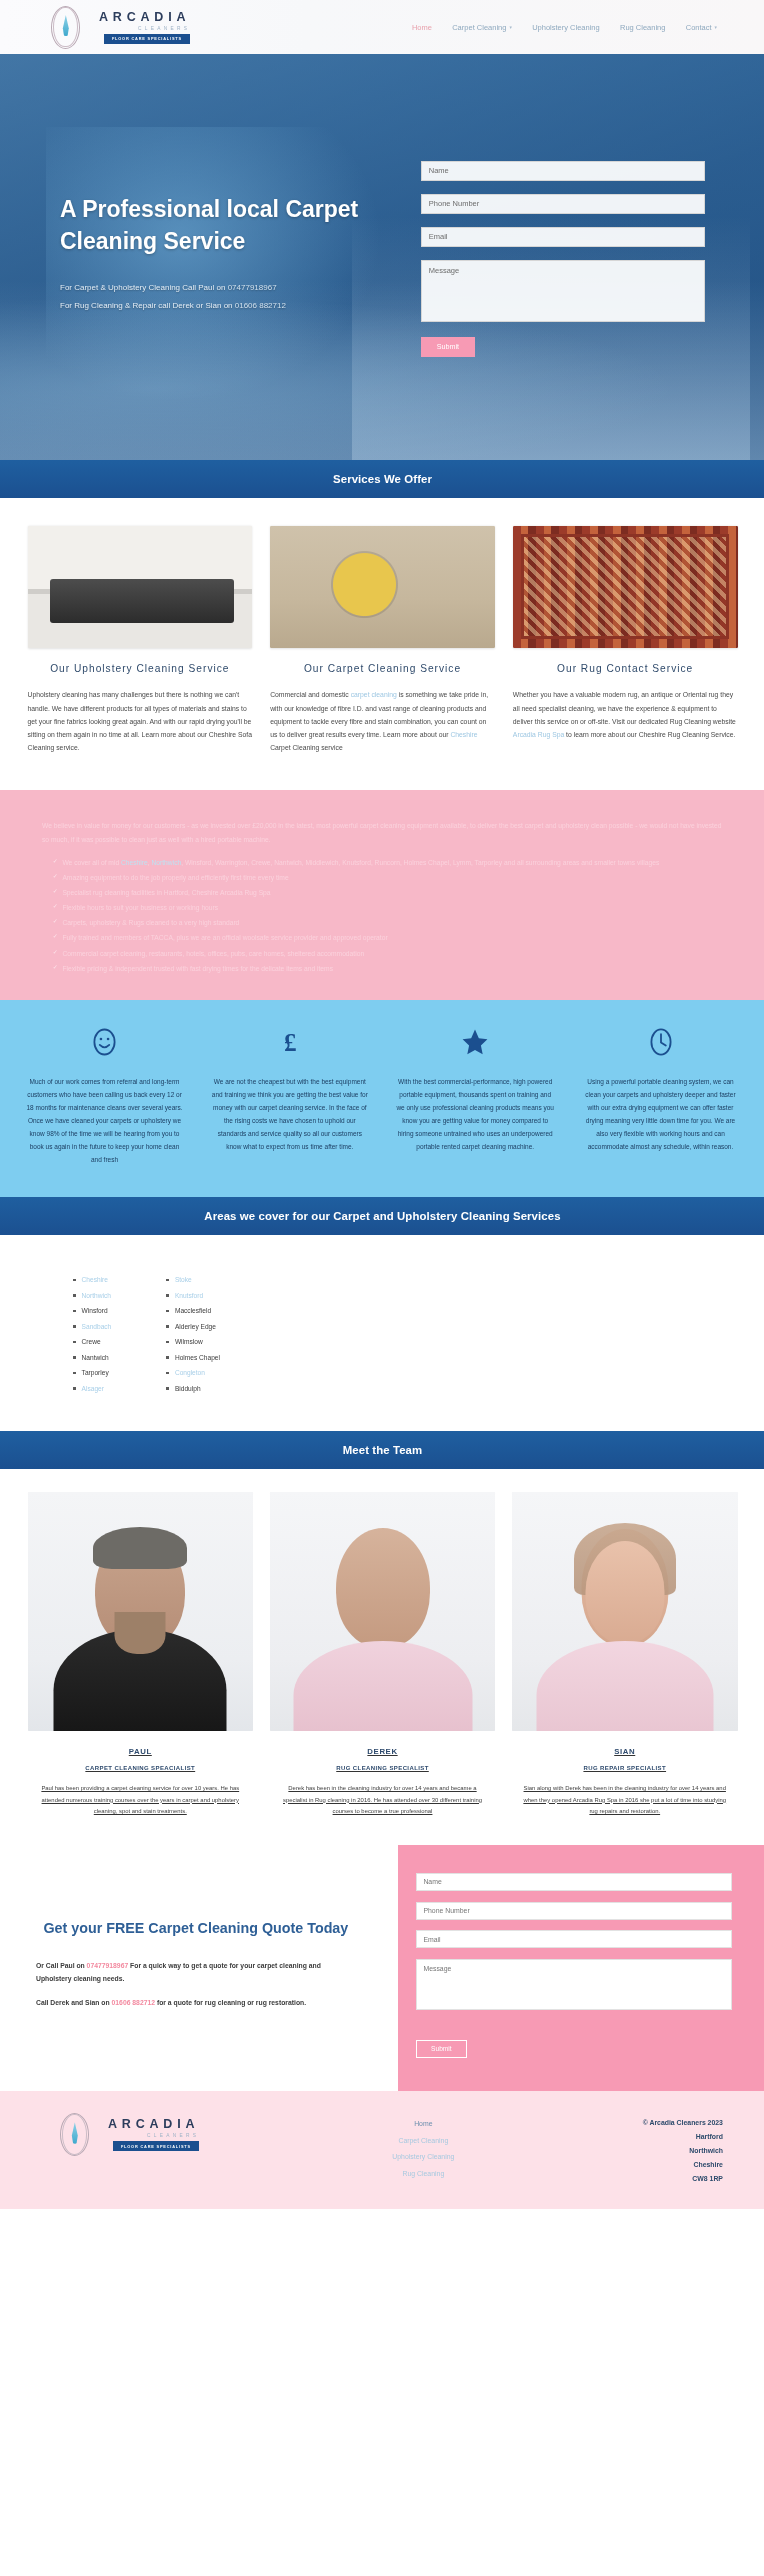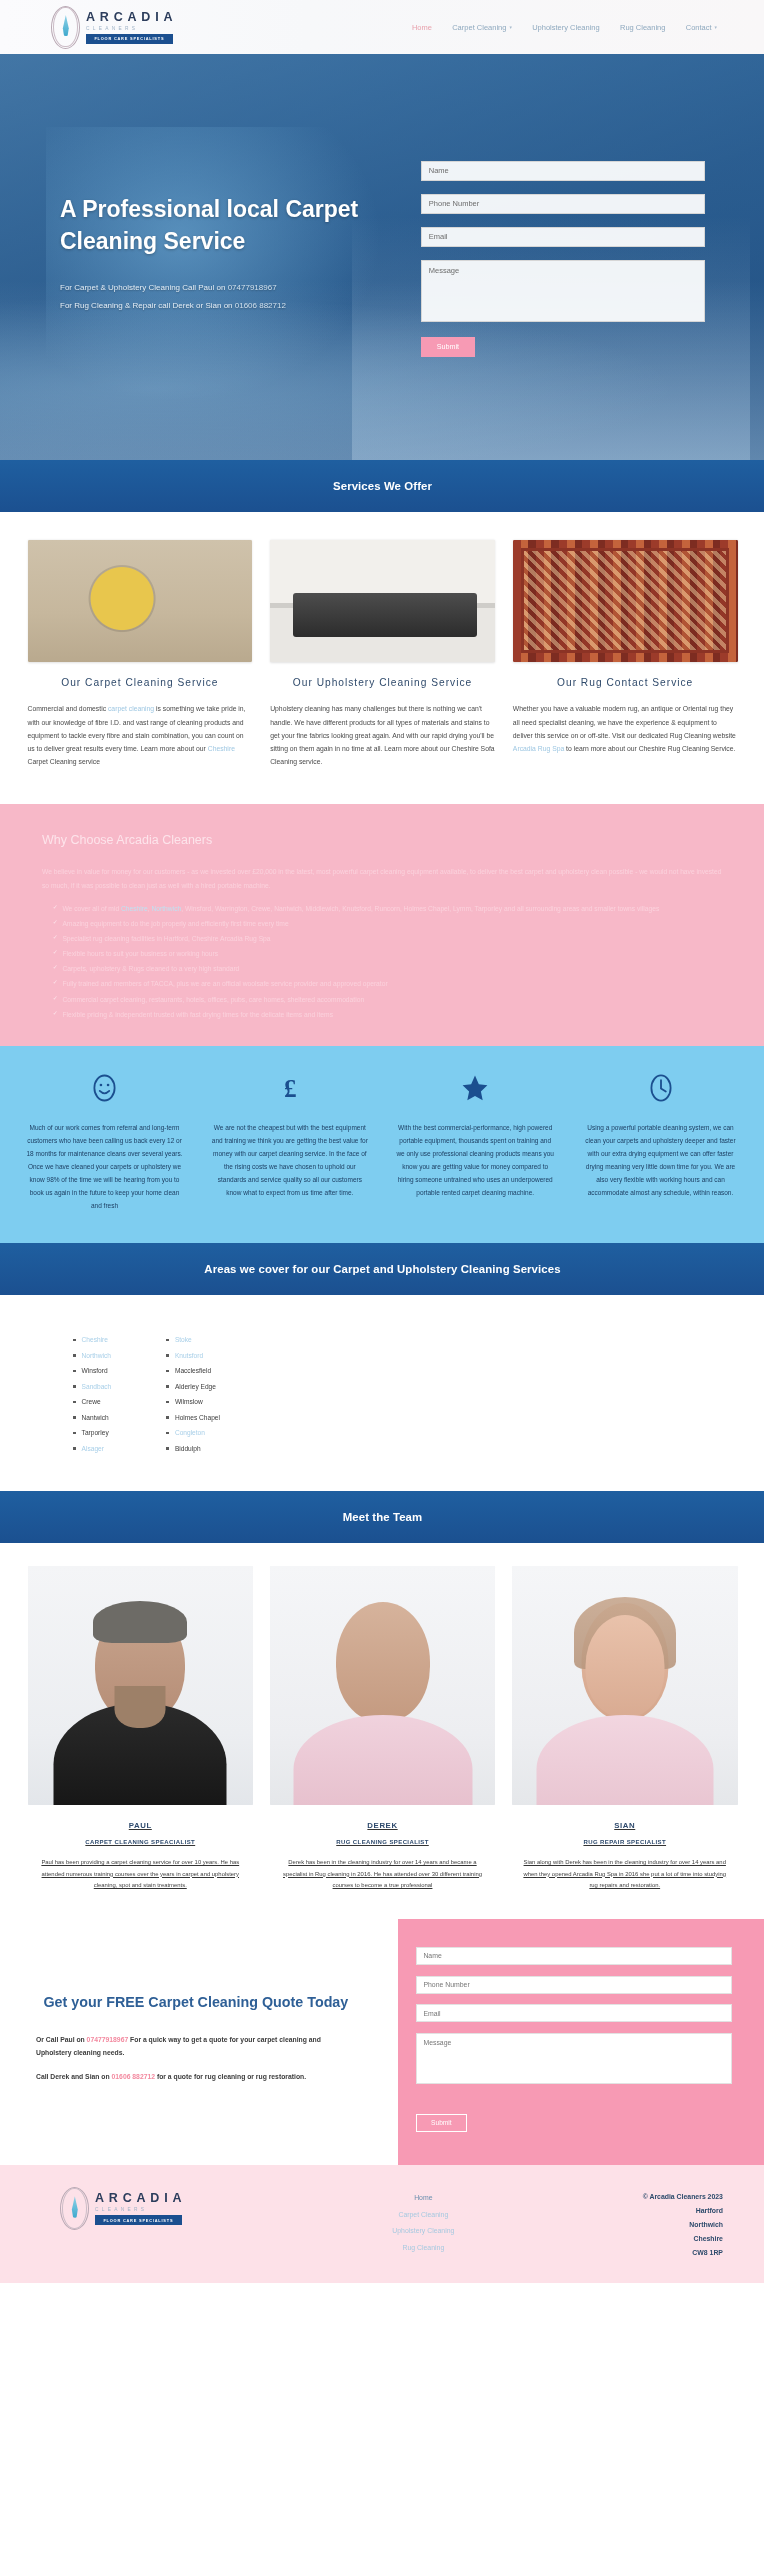--- a/index.html
+++ b/index.html
@@ -34,21 +34,21 @@
     border: 0.6px solid #cbbcc6;
     border-radius: 50% / 50%;
   }
   .brand-mark .drop {
     position: absolute; left: 50%; top: 22%;
     width: 7.8px; height: 21.5px; margin-left: -3.6px;
     background: linear-gradient(to bottom,#8fd2e8,#3fa9cd);
     border-radius: 50% 50% 50% 50% / 70% 70% 30% 30%;
     clip-path: polygon(50% 0%, 88% 62%, 72% 100%, 28% 100%, 12% 62%);
   }
-  .brand-text { display: flex; flex-direction: column; align-items: flex-start; }
+  .brand-text { display: flex; flex-direction: column; align-items: flex-end; margin-left: 13px; }
   .brand-name {
     font-size: 12.5px; letter-spacing: 4.8px; color: #2c3d5c; font-weight: 700;
     font-family: "Liberation Sans", sans-serif;
   }
   .brand-sub {
     font-size: 4.8px; letter-spacing: 3.3px; color: #9fb3c7; margin-top: 1.8px;
   }
   .brand-badge {
     margin-top: 3px; background: #1b4f8f; color: #fff;
     font-size: 3.9px; letter-spacing: 0.8px; padding: 2.4px 8.4px; font-weight: 700;
@@ -117,21 +117,21 @@
   .rc-name { font-size: 4.8px; color: #9b9b9b; letter-spacing: 0.2px; margin-top: 1.2px;}
   .rc-links { font-size: 4.2px; color: #9b9b9b; }
   .btn-pink {
     background: #f79ab4; color: #fff; border: 0; font-size: 7.2px;
     padding: 5.4px 15.5px; cursor: pointer; font-family: "Liberation Sans", sans-serif;
   }
 
   
   .band {
     background: linear-gradient(to bottom,#1f5fa0,#1b5090);
-    height: 52px; display:flex; align-items:center; justify-content:center;
+    height: 38px; display:flex; align-items:center; justify-content:center;
   }
   .band h2 { color:#fff; font-size: 11.4px; font-weight:700; letter-spacing:0.1px; }
 
   
   .services { padding: 27.5px 27.5px 35px; display:flex; gap: 18px; background:#fff;}
   .svc { flex: 1; }
   .svc-img { height: 122px; border-radius: 1.2px; box-shadow: 0 0.6px 2.4px rgba(0,0,0,.12); }
   .img-carpet {
     background:
       radial-gradient(circle at 42% 48%, #e8c64d 0 31px, rgba(0,0,0,0) 32px),
@@ -305,44 +305,43 @@
     </div>
   </div>
 </section>
 
 <div class="band">
   <h2>Services We Offer</h2>
 </div>
 
 <section class="services">
   <div class="svc">
+    <div class="svc-img img-sofa"></div>
+    <div class="svc-title">Our Upholstery Cleaning Service</div>
+    <div class="svc-body">
+      <span>Upholstery cleaning has many challenges but there is nothing we can't handle. We have different products for all types of materials and stains to get your fine fabrics looking great again. And with our rapid drying you'll be sitting on them again in no time at all. Learn more about our Cheshire Sofa Cleaning service.</span>
+    </div>
+  </div>
+  <div class="svc">
     <div class="svc-img img-carpet"></div>
     <div class="svc-title">Our Carpet Cleaning Service</div>
     <div class="svc-body">
       <span>Commercial and domestic </span><a href="#">carpet cleaning</a><span> is something we take pride in, with our knowledge of fibre I.D. and vast range of cleaning products and equipment to tackle every fibre and stain combination, you can count on us to deliver great results every time. Learn more about our </span><a href="#">Cheshire</a><span> Carpet Cleaning service</span>
-    </div>
-  </div>
-  <div class="svc">
-    <div class="svc-img img-sofa"></div>
-    <div class="svc-title">Our Upholstery Cleaning Service</div>
-    <div class="svc-body">
-      <span>Upholstery cleaning has many challenges but there is nothing we can't handle. We have different products for all types of materials and stains to get your fine fabrics looking great again. And with our rapid drying you'll be sitting on them again in no time at all. Learn more about our Cheshire Sofa Cleaning service.</span>
     </div>
   </div>
   <div class="svc">
     <div class="svc-img img-rug"></div>
     <div class="svc-title">Our Rug Contact Service</div>
     <div class="svc-body">
       <span>Whether you have a valuable modern rug, an antique or Oriental rug they all need specialist cleaning, we have the experience &amp; equipment to deliver this service on or off-site. Visit our dedicated Rug Cleaning website </span><a href="#">Arcadia Rug Spa</a><span> to learn more about our Cheshire Rug Cleaning Service.</span>
     </div>
   </div>
 </section>
 
 <section class="why">
-  <h2>Why Choose Arcadia Cleaners</h2>
   <p>We believe in value for money for our customers - as we invested over £20,000 in the latest, most powerful carpet cleaning equipment available, to deliver the best carpet and upholstery clean possible - we would not have invested so much, if it was possible to clean just as well with a hired portable machine.</p>
   <ul>
     <li>
       <span>We cover all of mid </span><a href="#">Cheshire</a><span>, </span><a href="#">Northwich</a><span>, Winsford, Warrington, Crewe, Nantwich, Middlewich, Knutsford, Runcorn, Holmes Chapel, Lymm, Tarporley and all surrounding areas and smaller towns villages</span>
     </li>
     <li>Amazing equipment to do the job properly and efficiently first time every time</li>
     <li>Specialist rug cleaning facilities in Hartford, Cheshire Arcadia Rug Spa</li>
     <li>Flexible hours to suit your business or working hours</li>
     <li>Carpets, upholstery &amp; Rugs cleaned to a very high standard</li>
     <li>Fully trained and members of TACCA, plus we are an official woolsafe service provider and approved operator</li>

